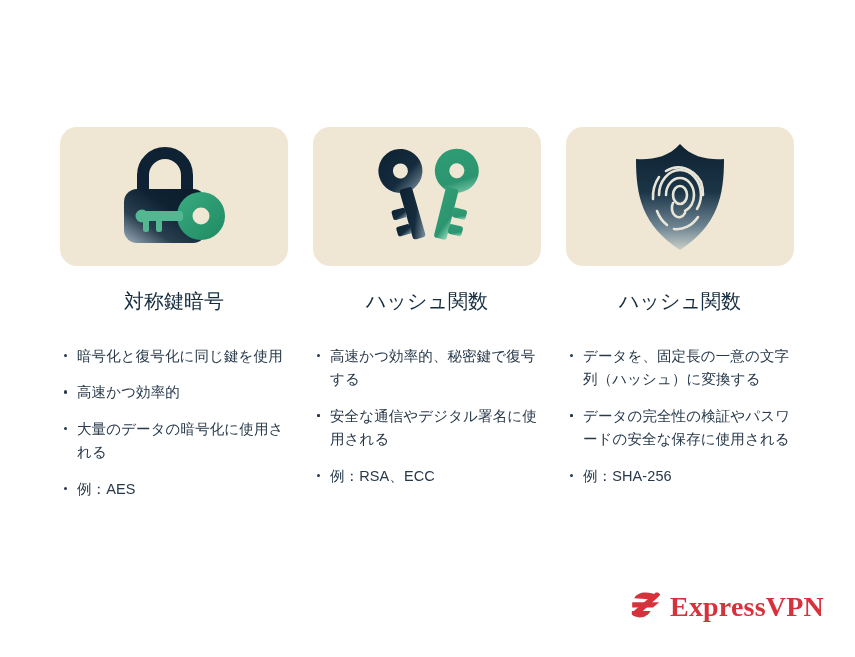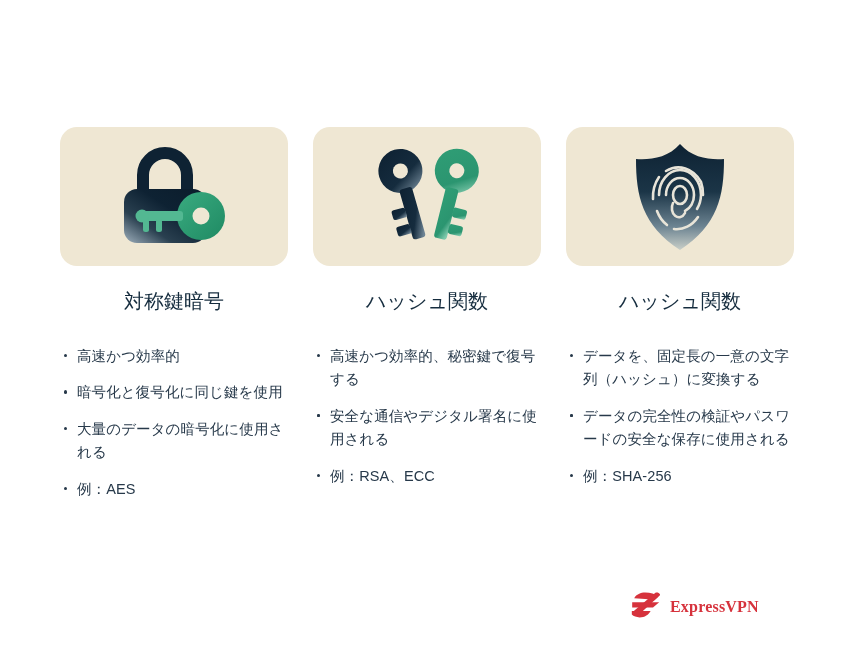--- a/index.html
+++ b/index.html
@@ -121,21 +121,21 @@
   .logo {
     position: absolute;
     left: 631px;
     top: 592px;
     display: flex;
     align-items: center;
     gap: 9px;
   }
   .logo-text {
     font-family: "Liberation Serif", "DejaVu Serif", serif;
-    font-size: 16px;
+    font-size: 28px;
     font-weight: 700;
     color: #d6323c;
     letter-spacing: 0.2px;
     line-height: 1;
   }
 </style>
 </head>
 <body>
 
 <div class="page">
@@ -244,22 +244,22 @@
   <div class="headings">
     <div class="heading">対称鍵暗号</div>
     <div class="heading">ハッシュ関数</div>
     <div class="heading">ハッシュ関数</div>
   </div>
 
   <div class="columns">
 
     <div class="column col-1">
       <ul class="bullets">
+        <li><span class="dot"></span><span>暗号化と復号化に同じ鍵を使用</span></li>
         <li><span class="dot"></span><span>高速かつ効率的</span></li>
-        <li><span class="dot"></span><span>暗号化と復号化に同じ鍵を使用</span></li>
         <li><span class="dot"></span><span>大量のデータの暗号化に使用される</span></li>
         <li><span class="dot"></span><span>例：AES</span></li>
       </ul>
     </div>
 
     <div class="column col-2">
       <ul class="bullets">
         <li><span class="dot"></span><span>高速かつ効率的、秘密鍵で復号する</span></li>
         <li><span class="dot"></span></li>
         <li><span class="dot"></span><span>安全な通信やデジタル署名に使用される</span></li>

